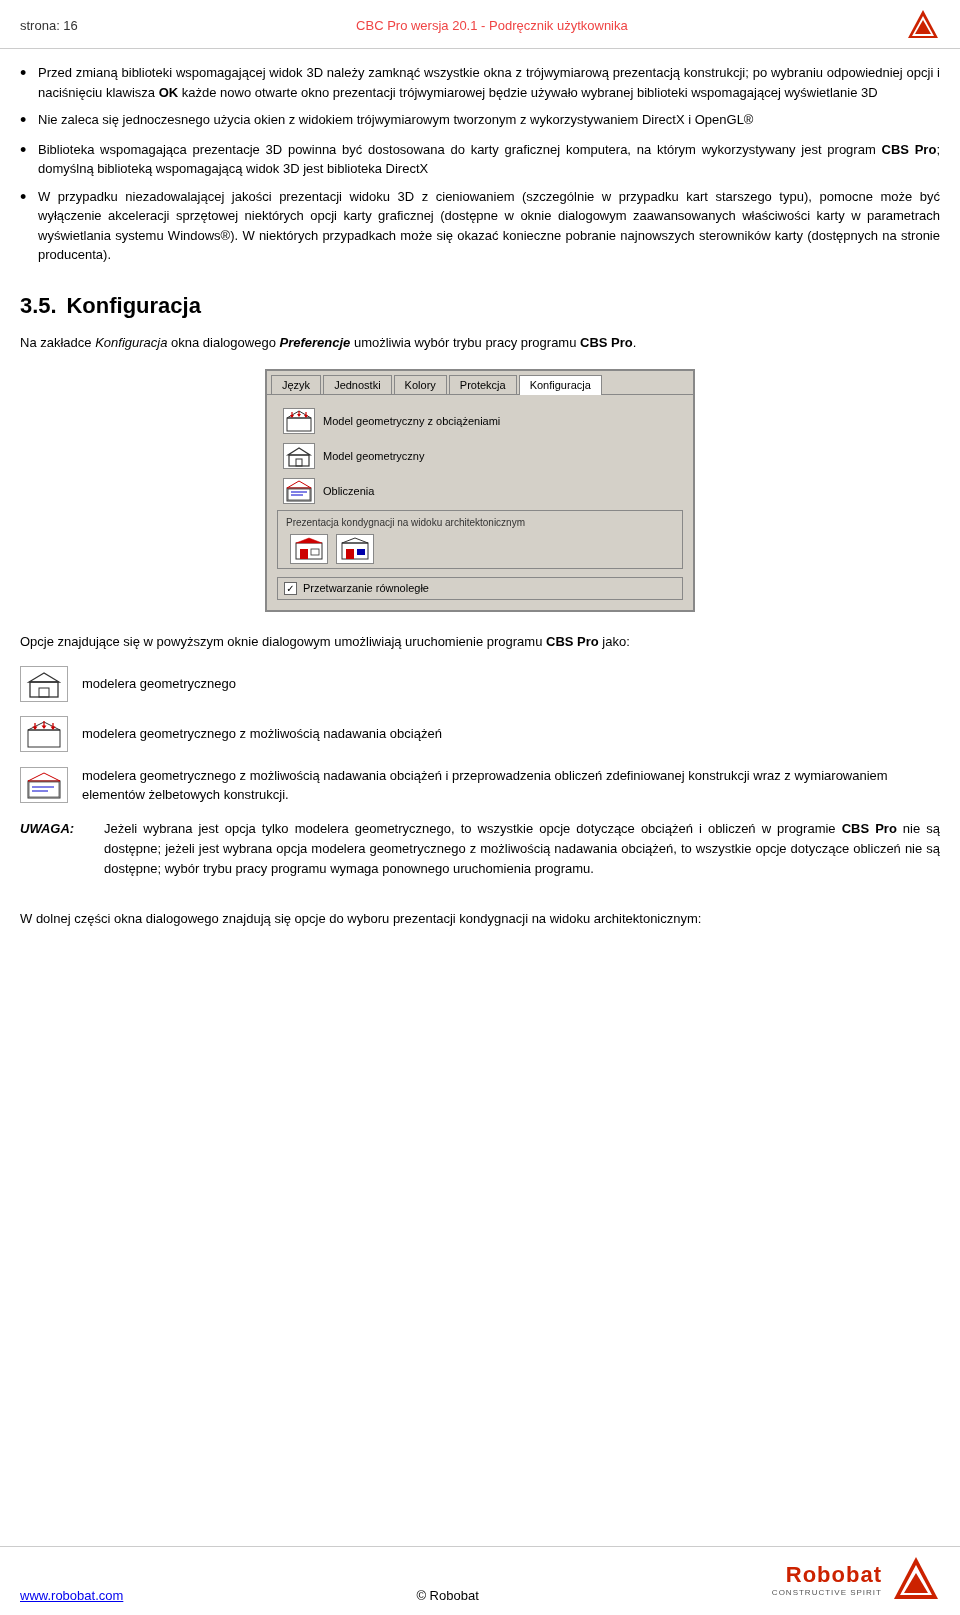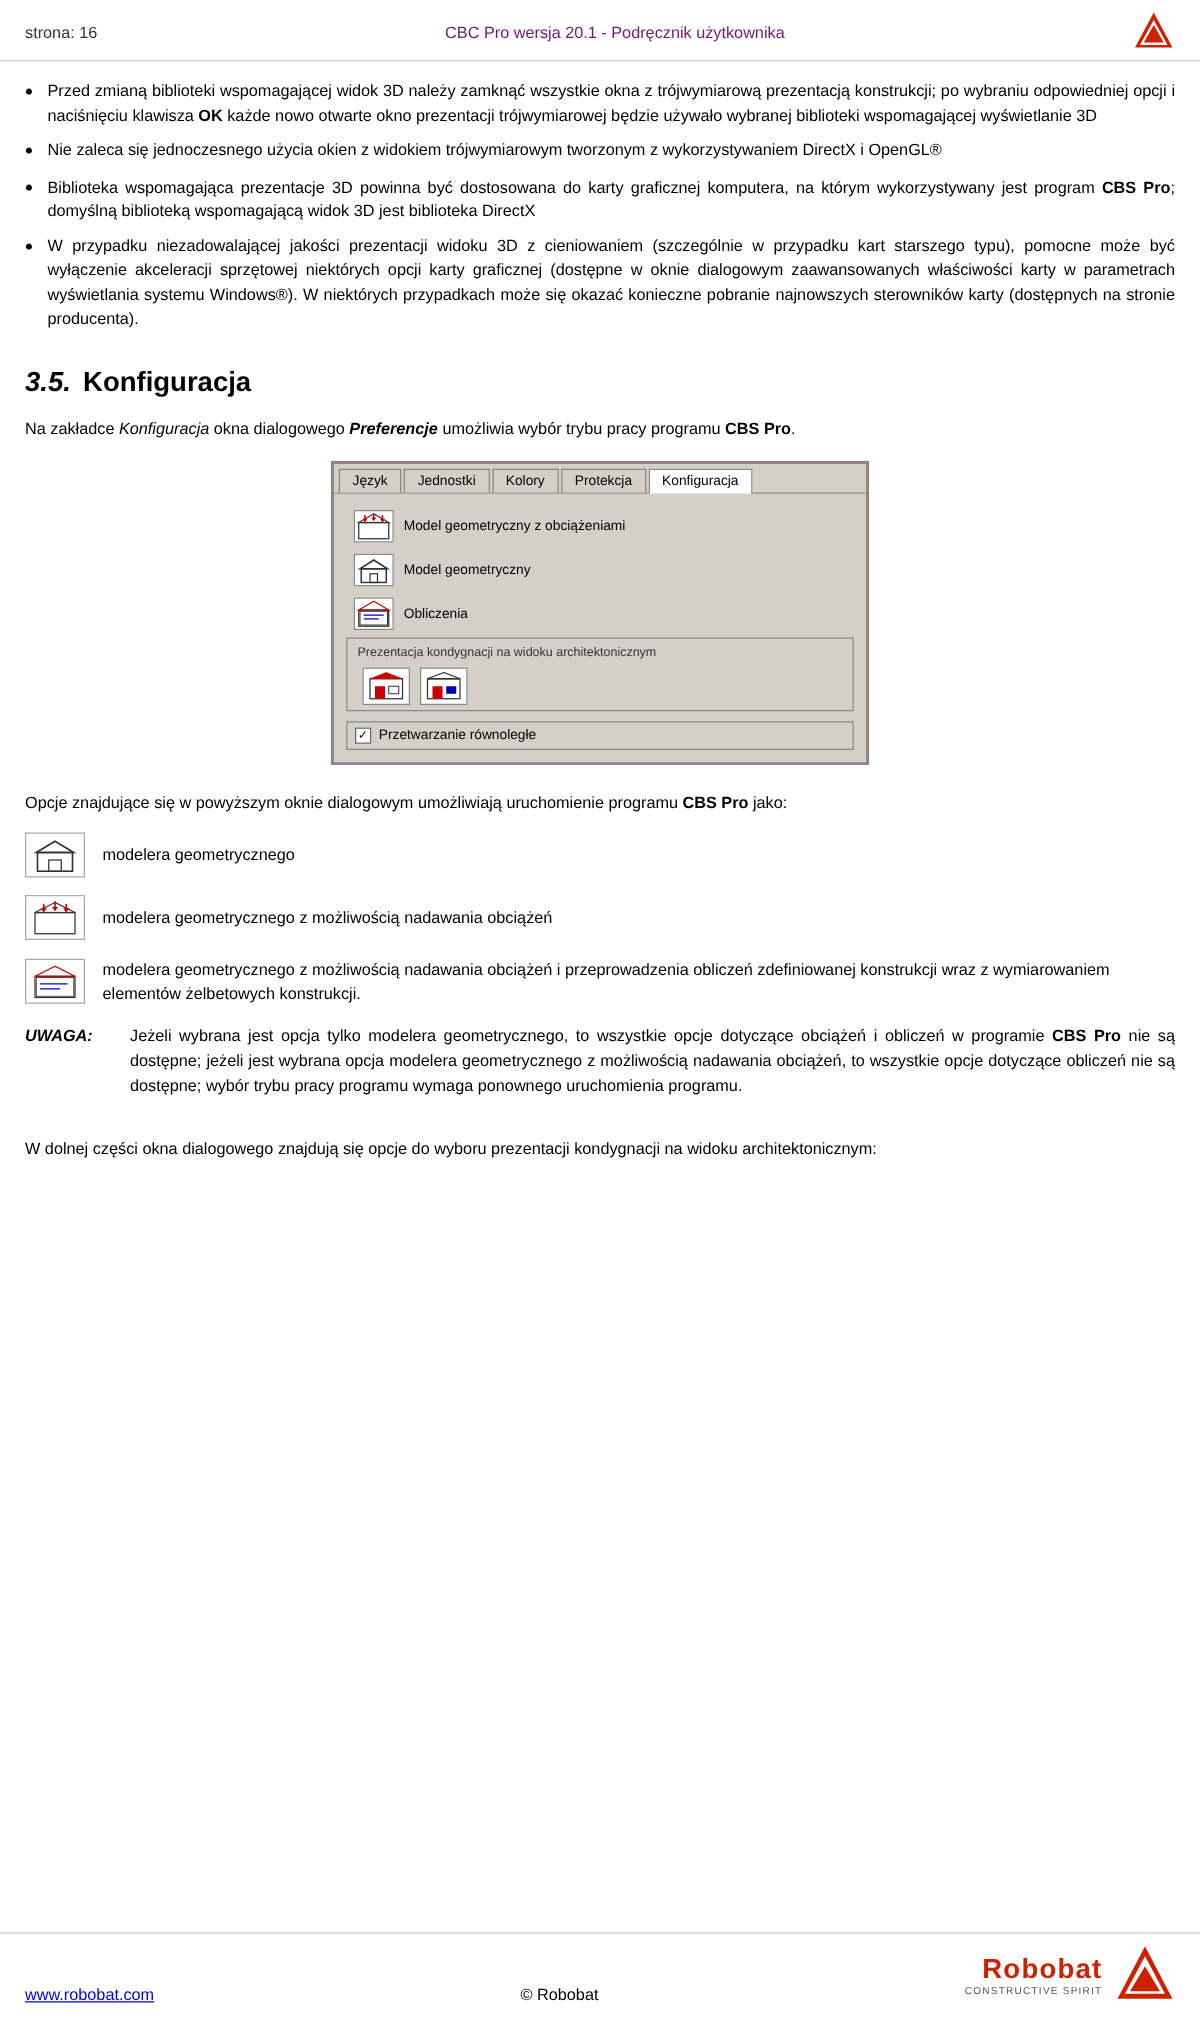--- a/index.html
+++ b/index.html
@@ -21,21 +21,21 @@
       padding: 8px 20px 6px 20px;
       border-bottom: 1px solid #ccc;
       margin-bottom: 14px;
     }
     .page-header-left {
       font-size: 13px;
       color: #333;
     }
     .page-header-center {
       font-size: 13px;
-      color: #701a75;
+      color: #ef4444;
       text-align: center;
     }
     .page-header-right {
       display: flex;
       align-items: center;
       gap: 8px;
     }
 
     
     .content {
@@ -63,38 +63,37 @@
     }
 
     
     .section-heading {
       margin-top: 28px;
       margin-bottom: 14px;
     }
     .section-number {
       font-size: 22px;
       font-weight: bold;
-      font-style: italic;
     }
     .section-title {
       font-size: 22px;
       font-weight: bold;
     }
 
     
     .intro-paragraph {
       margin-bottom: 16px;
       line-height: 1.55;
       text-align: justify;
     }
 
     
     .dialog-screenshot {
       border: 2px solid #888;
-      background: #b91c1c;
+      background: #86efac;
       width: 430px;
       margin: 0 auto 20px auto;
       padding: 0;
       font-size: 12px;
     }
     .dialog-tabs {
       display: flex;
       background: #d4d0c8;
       padding: 4px 4px 0 4px;
       gap: 2px;

